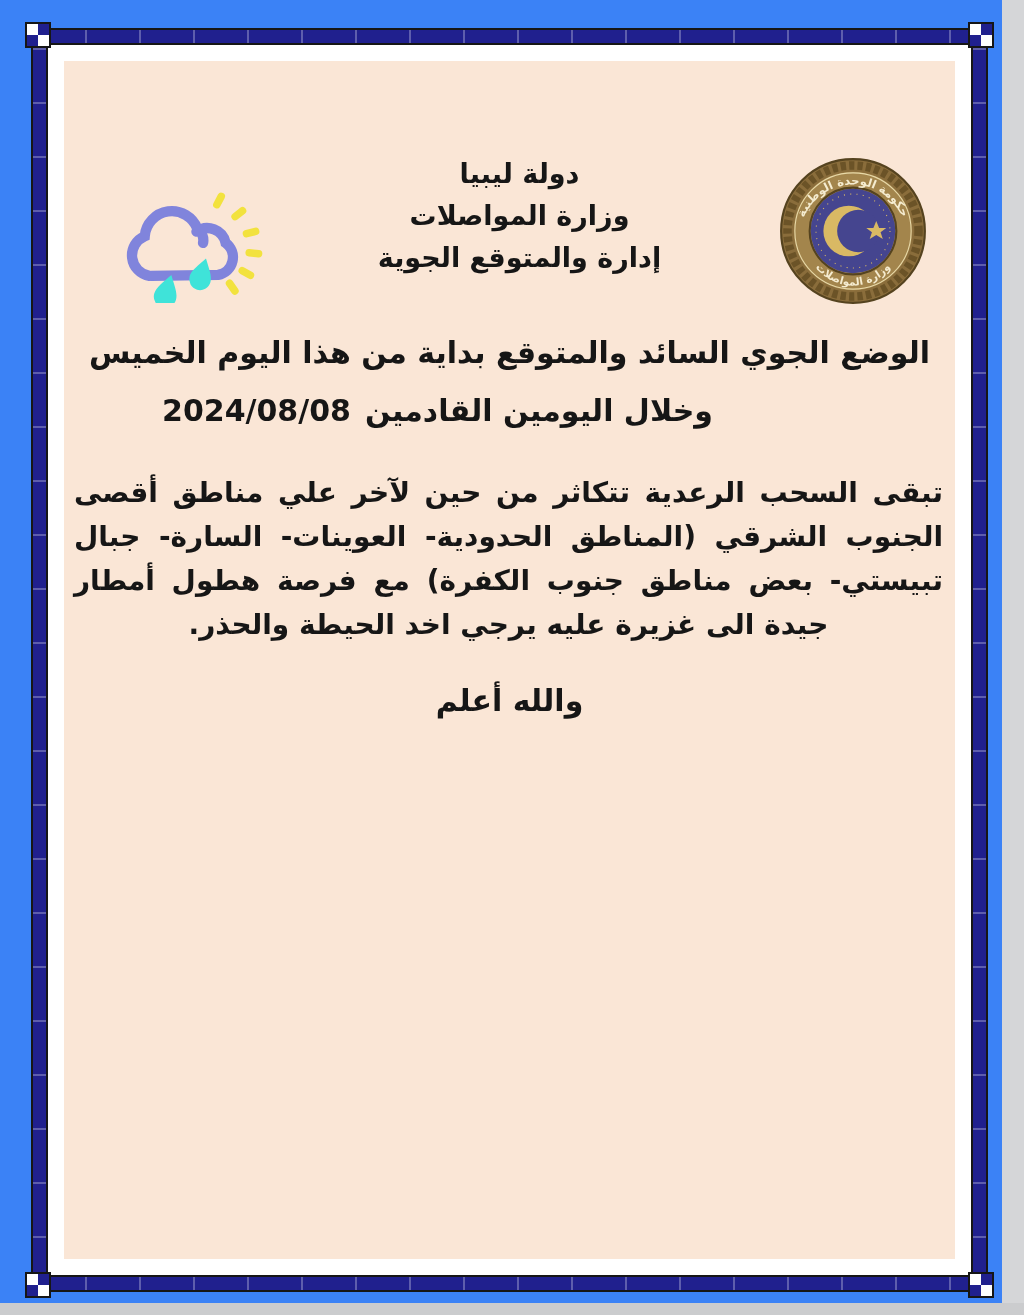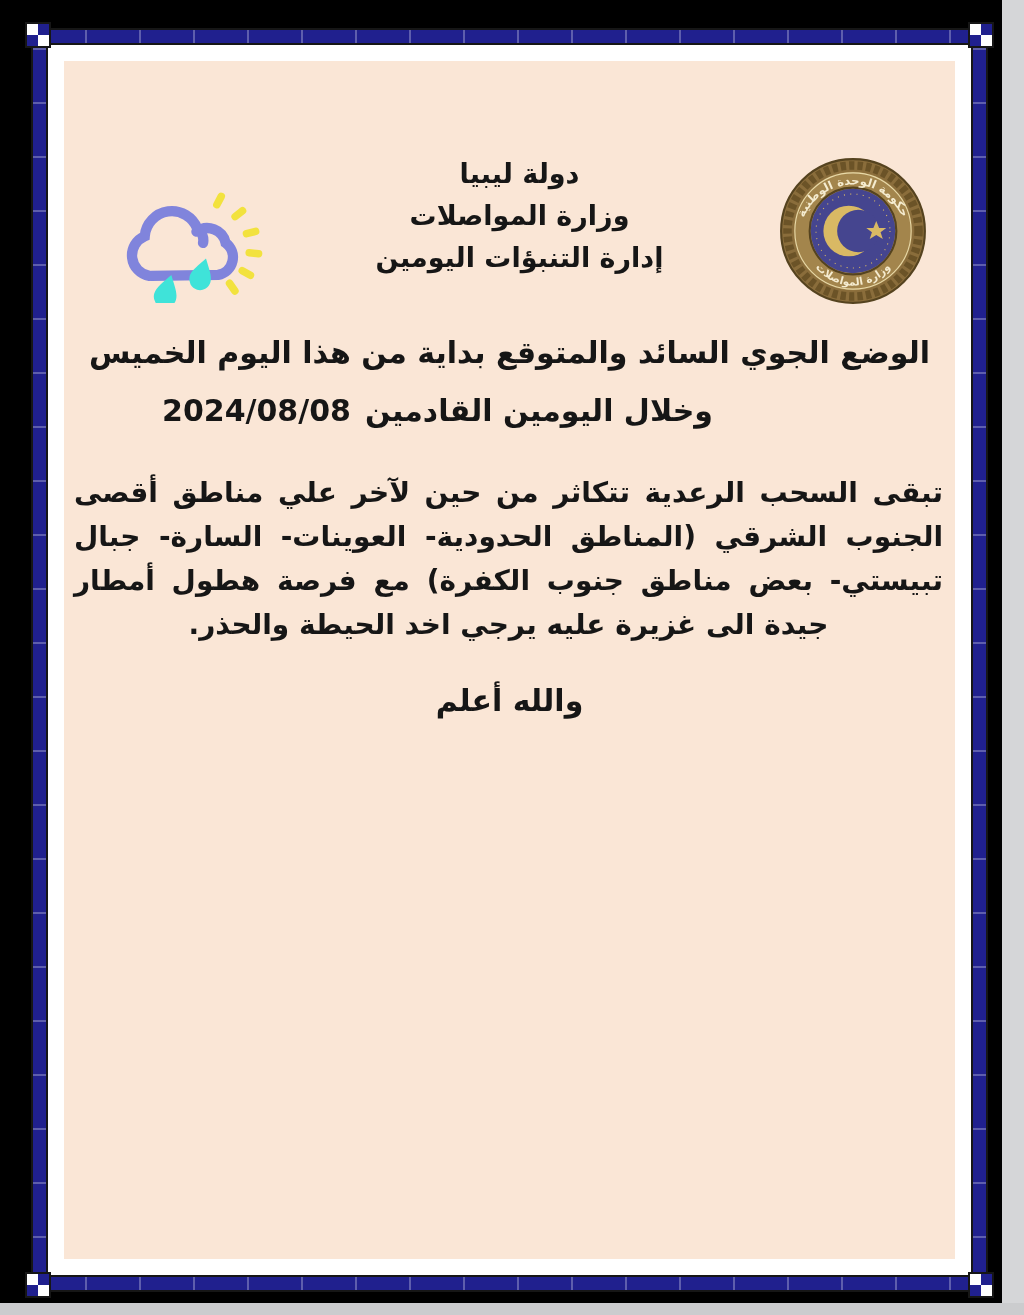--- a/index.html
+++ b/index.html
@@ -4,21 +4,21 @@
 <style>
   html,body{margin:0;padding:0;}
   body{
     width:1024px;height:1315px;
     font-family:"DejaVu Sans","Liberation Sans",sans-serif;
     background:#e8e8ea;
     overflow:hidden;
   }
   .photo{
     position:relative;width:1024px;height:1315px;
-    background:#000000;
+    background:#3b82f6;
   }
   .edge-right{
     position:absolute;top:0;right:0;width:22px;height:1315px;
     background:#d5d6d8;
   }
   .edge-bottom{
     position:absolute;left:0;bottom:0;width:1024px;height:12px;
     background:#cbccce;
   }
   
@@ -121,21 +121,21 @@
             <g fill="#3fe3d9">
               <path transform="translate(100,98) rotate(16) scale(1.15)" d="M0,-13 C5,-5 10,1 10,7 A10,10 0 1 1 -10,7 C-10,1 -5,-5 0,-13 Z"></path>
               <path transform="translate(63,116) rotate(16) scale(1.2)" d="M0,-13 C5,-5 10,1 10,7 A10,10 0 1 1 -10,7 C-10,1 -5,-5 0,-13 Z"></path>
             </g>
           </svg>
         </div>
 
         <div class="org-block">
           <div class="org-line">دولة ليبيا</div>
           <div class="org-line">وزارة المواصلات</div>
-          <div class="org-line">إدارة التنبؤات اليومين</div>
+          <div class="org-line">إدارة والمتوقع الجوية</div>
         </div>
 
         <div class="logo-box">
           
           <svg width="148" height="148" viewBox="0 0 140 140">
             <circle cx="70" cy="70" r="68" fill="#8a6d3b" stroke="#55431f" stroke-width="2"></circle>
             <circle cx="70" cy="70" r="62" fill="none" stroke="#6b5327" stroke-width="8" stroke-dasharray="5 3"></circle>
             <circle cx="70" cy="70" r="56" fill="#a3854c"></circle>
             <circle cx="70" cy="70" r="55" fill="none" stroke="#e8d9a8" stroke-width="1"></circle>
             <circle cx="70" cy="70" r="41" fill="none" stroke="#55431f" stroke-width="2"></circle>

